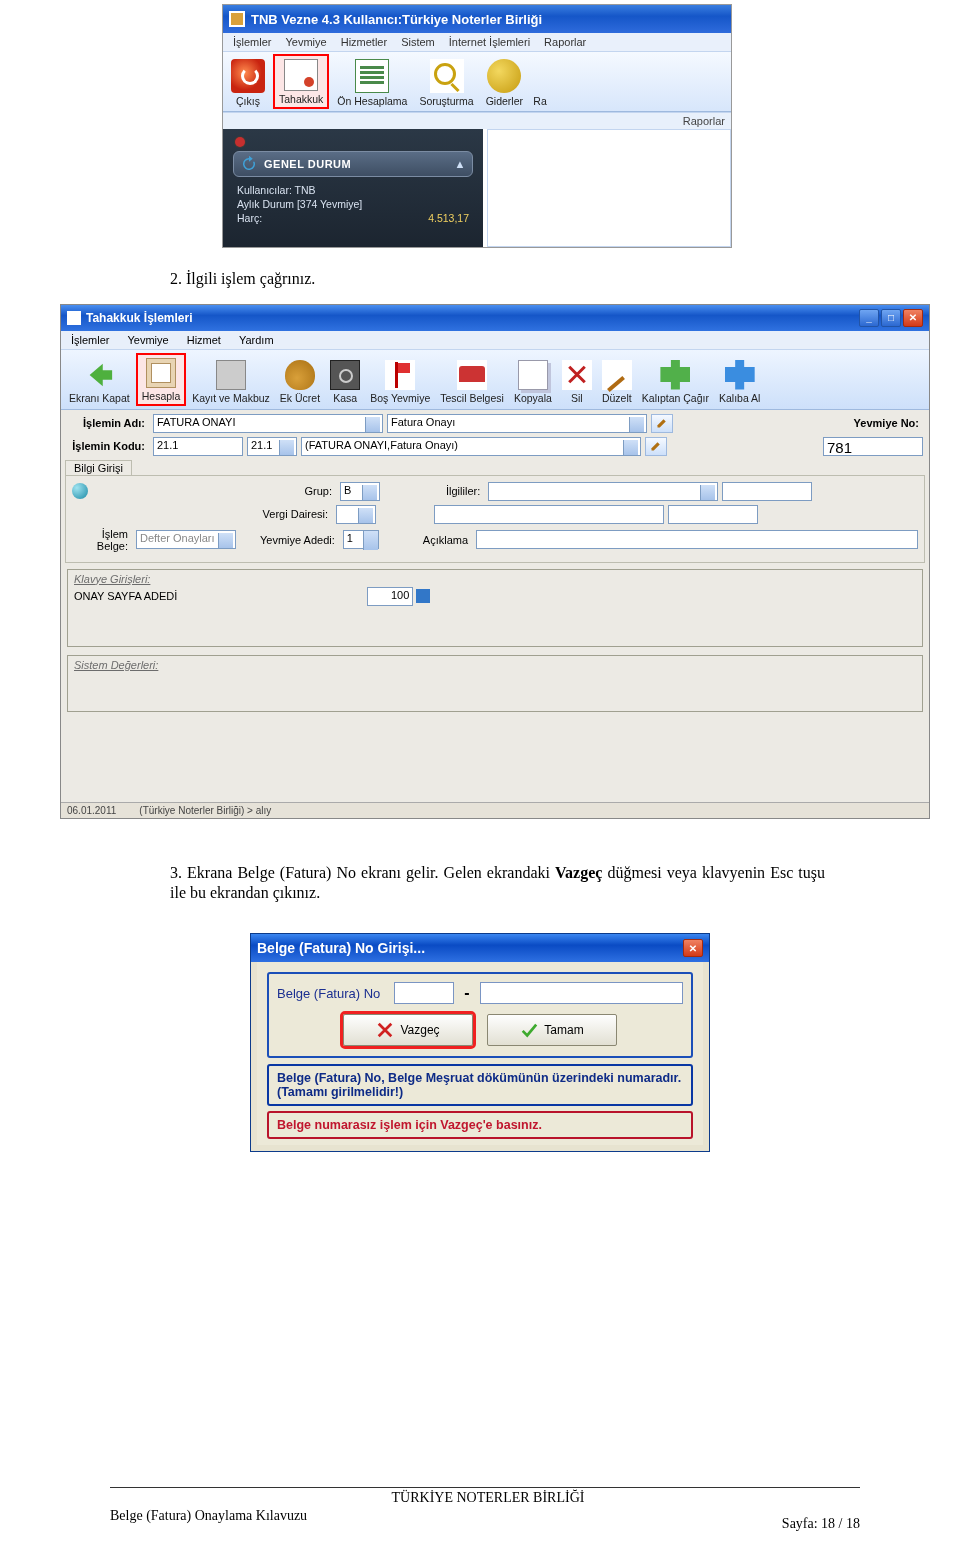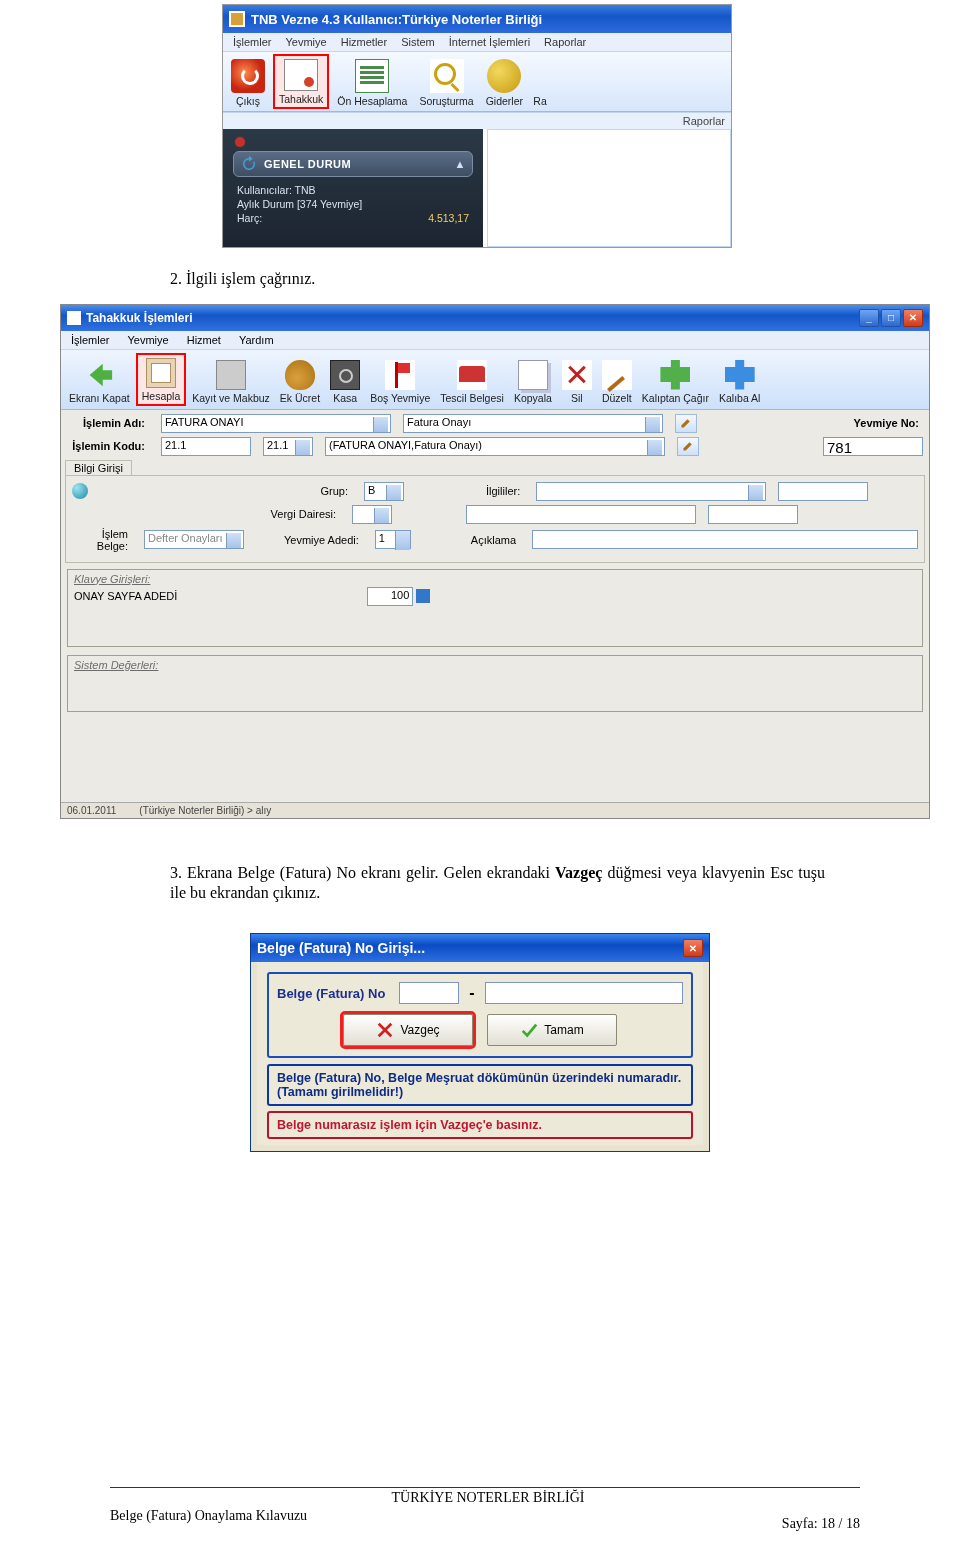--- a/index.html
+++ b/index.html
@@ -145,21 +145,21 @@
   .ic-copy{background:#fff;border:1px solid #99a;box-shadow:3px 3px 0 #c0c5dc;}
   .ic-del{background:#fff;position:relative;}
   .ic-del::before,.ic-del::after{content:'';position:absolute;left:4px;top:13px;width:22px;height:3px;background:#c02020;}
   .ic-del::before{transform:rotate(45deg);} .ic-del::after{transform:rotate(-45deg);}
   .ic-edit{background:#fff;position:relative;}
   .ic-edit::after{content:'';position:absolute;left:4px;bottom:4px;width:20px;height:4px;background:#b06b12;transform:rotate(-40deg);}
   .ic-puz1{background:#51b04a;clip-path:polygon(0 25%,35% 25%,35% 0,65% 0,65% 25%,100% 25%,100% 75%,65% 75%,65% 100%,35% 100%,35% 75%,0 75%);}
   .ic-puz2{background:#3a8de0;clip-path:polygon(0 25%,35% 25%,35% 0,65% 0,65% 25%,100% 25%,100% 75%,65% 75%,65% 100%,35% 100%,35% 75%,0 75%);}
 
   .form-area{background:#eceae4;padding:4px 6px 0 6px;}
-  .form-row{display:flex;align-items:center;margin-bottom:4px;gap:12px;font-size:11px;}
+  .form-row{display:flex;align-items:center;margin-bottom:4px;gap:4px;font-size:11px;}
   .lbl{font-weight:bold;text-align:right;padding-right:4px;}
   .lbl.sm{font-weight:normal;}
   .inp{background:#fff;border:1px solid #7d9cc2;height:19px;padding:1px 3px;font-size:11px;}
   .dd{position:relative;}
   .dd::after{content:'';position:absolute;right:2px;top:2px;width:14px;height:15px;background:linear-gradient(#cfe0f7,#a7c3ea);border-left:1px solid #7d9cc2;}
   .edit-btn{width:22px;height:19px;background:linear-gradient(#f5f9ff,#cde0fa);border:1px solid #9eb9de;display:flex;align-items:center;justify-content:center;}
   .edit-btn svg{width:12px;height:12px;}
   .section-tab{background:#eceae4;border:1px solid #bdbdb0;padding:1px 8px;display:inline-block;font-size:11px;border-bottom:none;margin-left:4px;}
   .section-body{border:1px solid #bdbdb0;background:#eceae4;padding:6px;}
   .sphere{width:16px;height:16px;background:radial-gradient(circle at 30% 30%,#9fe3f0,#1a8aa5);border-radius:50%;display:inline-block;}
@@ -191,21 +191,21 @@
   }
   .ss3-title{
     display:flex;align-items:center;
     background: linear-gradient(#3a86f0,#0a4bc4 40%, #2e70e2);
     color:#fff;font-weight:bold;font-size:14px;
     padding:5px 6px;
   }
   .ss3-title .sp{flex:1;}
   .ss3-body{padding:10px 10px 6px 10px;border:6px solid #e7e3d0;border-top:none;}
   .dlg-box{border:2px solid #1b4fb8;border-radius:3px;padding:8px 8px 10px 8px;background:#ece9d8;margin-bottom:6px;position:relative;}
-  .dlg-label{font-weight:bold;color:#1b2f90;font-size:13px;margin-right:8px;}
+  .dlg-label{font-weight:normal;color:#1b2f90;font-size:13px;margin-right:8px;}
   .dlg-input{background:#fff;border:1px solid #7a95c3;height:22px;flex:1;padding:2px 6px;}
   .dlg-row1{display:flex;align-items:center;gap:6px;}
   .dash{font-weight:bold;font-size:16px;margin:0 4px;}
   .dlg-btns{display:flex;justify-content:center;gap:14px;margin-top:10px;}
   .dlg-btn{display:flex;align-items:center;justify-content:center;gap:6px;width:130px;height:32px;background:linear-gradient(#fefefe,#e2e0d3);border:1px solid #8a8772;border-radius:2px;font-size:12px;}
   .dlg-btn.hl{outline:3px solid #f02020;}
   .dlg-btn .xk svg{width:18px;height:18px;display:block;}
   .dlg-btn .ok svg{width:18px;height:18px;display:block;}
   .warn-box{border:2px solid #0937a3;border-radius:3px;padding:5px 8px;font-weight:bold;color:#0e2b87;font-size:12.5px;margin-bottom:5px;}
   .err-box{border:2px solid #b9132b;border-radius:3px;padding:5px 8px;font-weight:bold;color:#c0162e;font-size:12.5px;}

